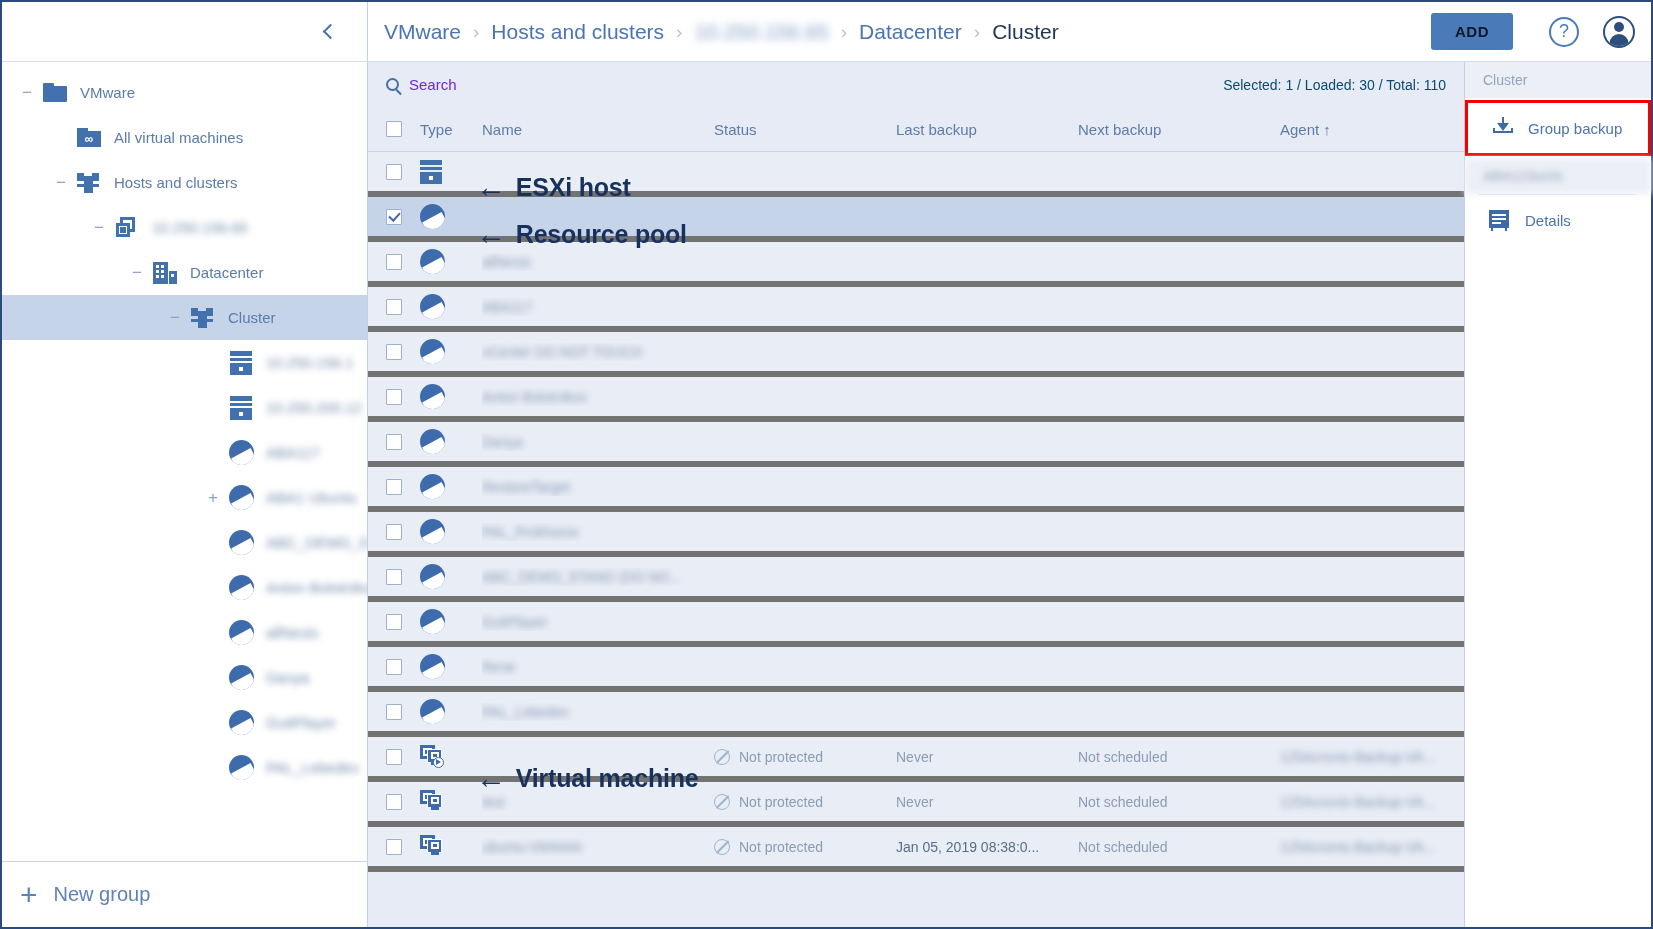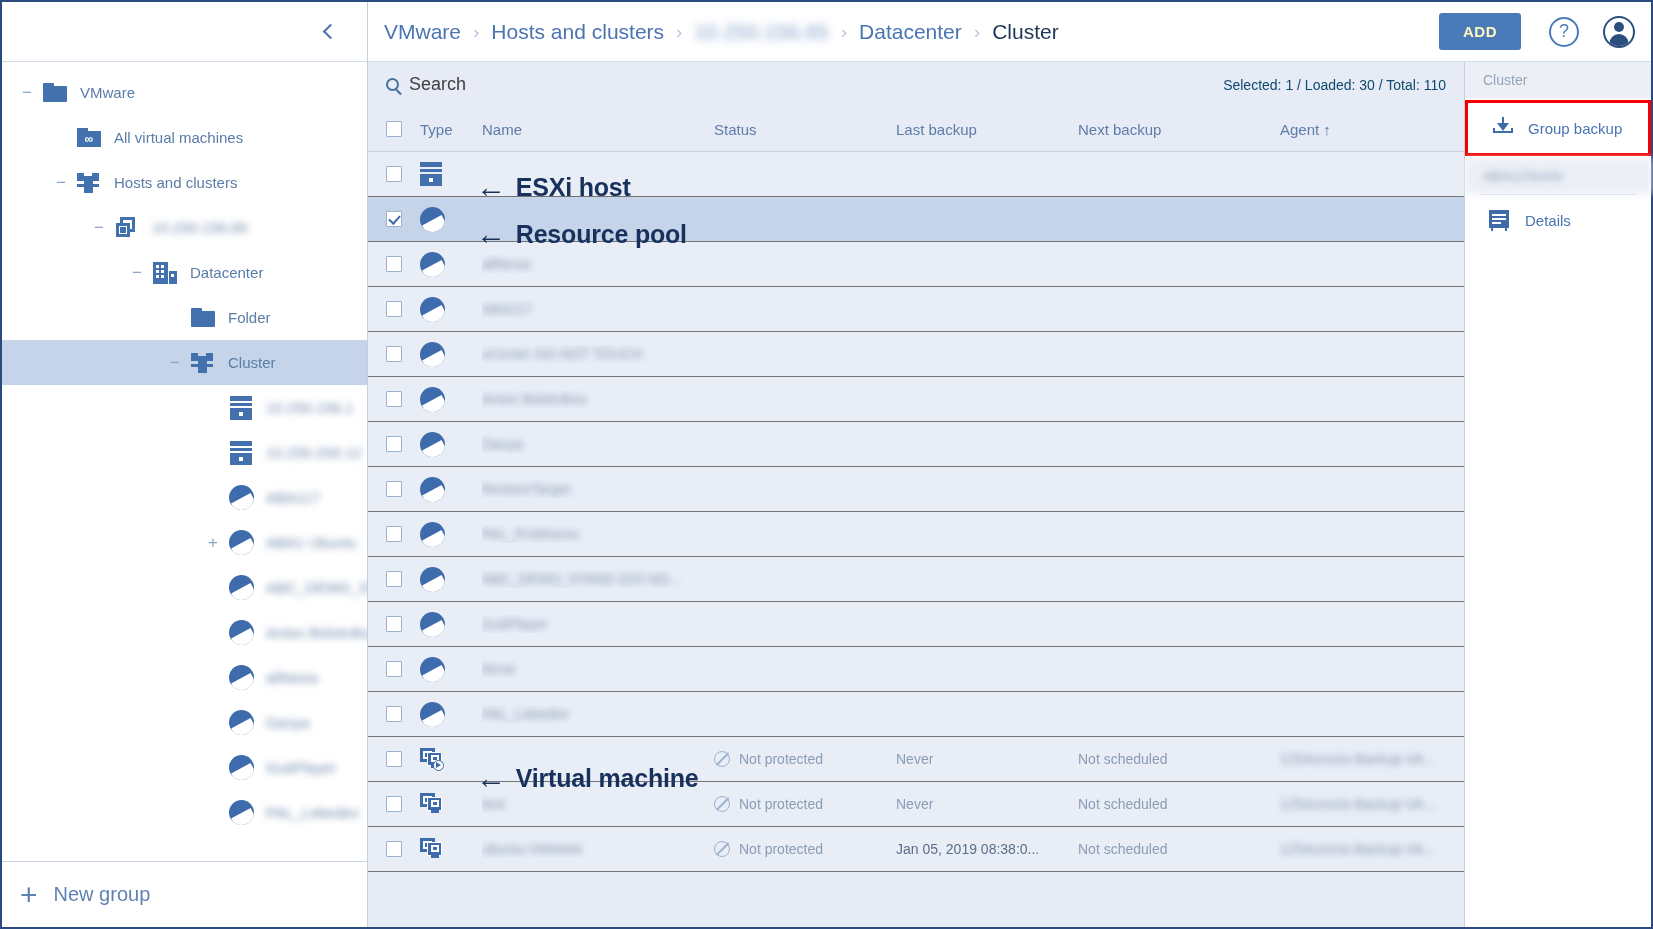--- a/index.html
+++ b/index.html
@@ -163,29 +163,29 @@
   .crumb.blurred { filter: blur(4px); color: #7e9cc6; }
   .crumb.current { color: #1d3557; cursor: default; }
   .crumb-sep {
     margin: 0 12px;
     color: #b6c5dc;
     font-size: 19px;
     user-select: none;
   }
   .add-btn {
     background: #4a7ab8;
-    color: #fef9c3;
+    color: #0f172a;
     font-size: 15px;
     font-weight: bold;
     letter-spacing: .5px;
     padding: 10px 24px;
     border: none;
     border-radius: 3px;
     cursor: pointer;
-    margin-right: 28px;
+    margin-right: 36px;
   }
   .help-icon {
     width: 30px; height: 30px; border-radius: 50%;
     border: 2px solid #4a7ab8; color: #4a7ab8;
     display: flex; align-items: center; justify-content: center;
     font-size: 18px; margin-right: 24px; cursor: pointer;
   }
   .avatar-icon {
     width: 32px; height: 32px; border-radius: 50%;
     border: 2.5px solid #2d4f7d;
@@ -209,38 +209,38 @@
     align-items: center;
     padding: 0 18px 0 18px;
     background: #e6ebf5;
   }
   .search-box { display: flex; align-items: center; cursor: text; }
   .mag {
     width: 13px; height: 13px; border: 2px solid #46709f; border-radius: 50%;
     position: relative; margin-right: 10px;
   }
   .mag:after{content:"";position:absolute;right:-5px;bottom:-4px;width:7px;height:2.3px;background:#46709f;transform:rotate(45deg);}
-  .search-placeholder { font-size: 18px; color: #404040; }
+  .search-placeholder { font-size: 15px; color: #6d28d9; }
   .counts { margin-left: auto; font-size: 14px; color: #0c4a6e; }
 
   .thead {
     display: flex;
     align-items: center;
     height: 45px; min-height: 45px;
     background: #e6ebf5;
     font-size: 15px;
     color: #5d7da9;
     border-bottom: 1px solid #c8d3e6;
   }
   .tbody { flex: 1; overflow: hidden; background: #e6ebf5; }
   .trow {
     display: flex;
     align-items: center;
     height: 45px;
-    border-bottom: 1px solid #737373;
+    border-bottom: 6px solid #737373;
     background: #e8edf6;
     cursor: pointer;
     position: relative;
   }
   .trow.selected { background: #c6d4ea; }
   .c-check { width: 52px; display: flex; align-items: center; justify-content: center; flex:0 0 auto;}
   .c-type  { width: 62px; display: flex; align-items: center; flex:0 0 auto;}
   .c-name  { width: 232px; flex:0 0 auto; overflow:hidden; }
   .c-status{ width: 182px; flex:0 0 auto; display:flex; align-items:center;}
   .c-last  { width: 182px; flex:0 0 auto;}
@@ -384,28 +384,20 @@
               <i class="w" style="left:8px;top:3px"></i>
               <i class="w" style="left:3px;top:8px"></i>
               <i class="w" style="left:8px;top:8px"></i>
               <i class="w" style="left:3px;top:13px"></i>
               <i class="w" style="left:8px;top:13px"></i>
               <i class="w" style="left:18px;top:12px"></i>
             </span>
           </span>
           <span class="tlabel">Datacenter</span>
         </div>
-        <div class="tree-row">
-          <span style="width:166px;flex:0 0 auto"></span>
-          <span class="toggle empty">-</span>
-          <span class="ticon">
-            <span class="ic-folder"></span>
-          </span>
-          <span class="tlabel">Folder</span>
-        </div>
         <div class="tree-row selected">
           <span style="width:166px;flex:0 0 auto"></span>
           <span class="toggle">−</span>
           <span class="ticon">
             <span class="ic-hostclust">
               <i class="a"></i>
               <i class="b"></i>
               <i class="c"></i>
               <i class="d"></i>
               <i class="e"></i>

